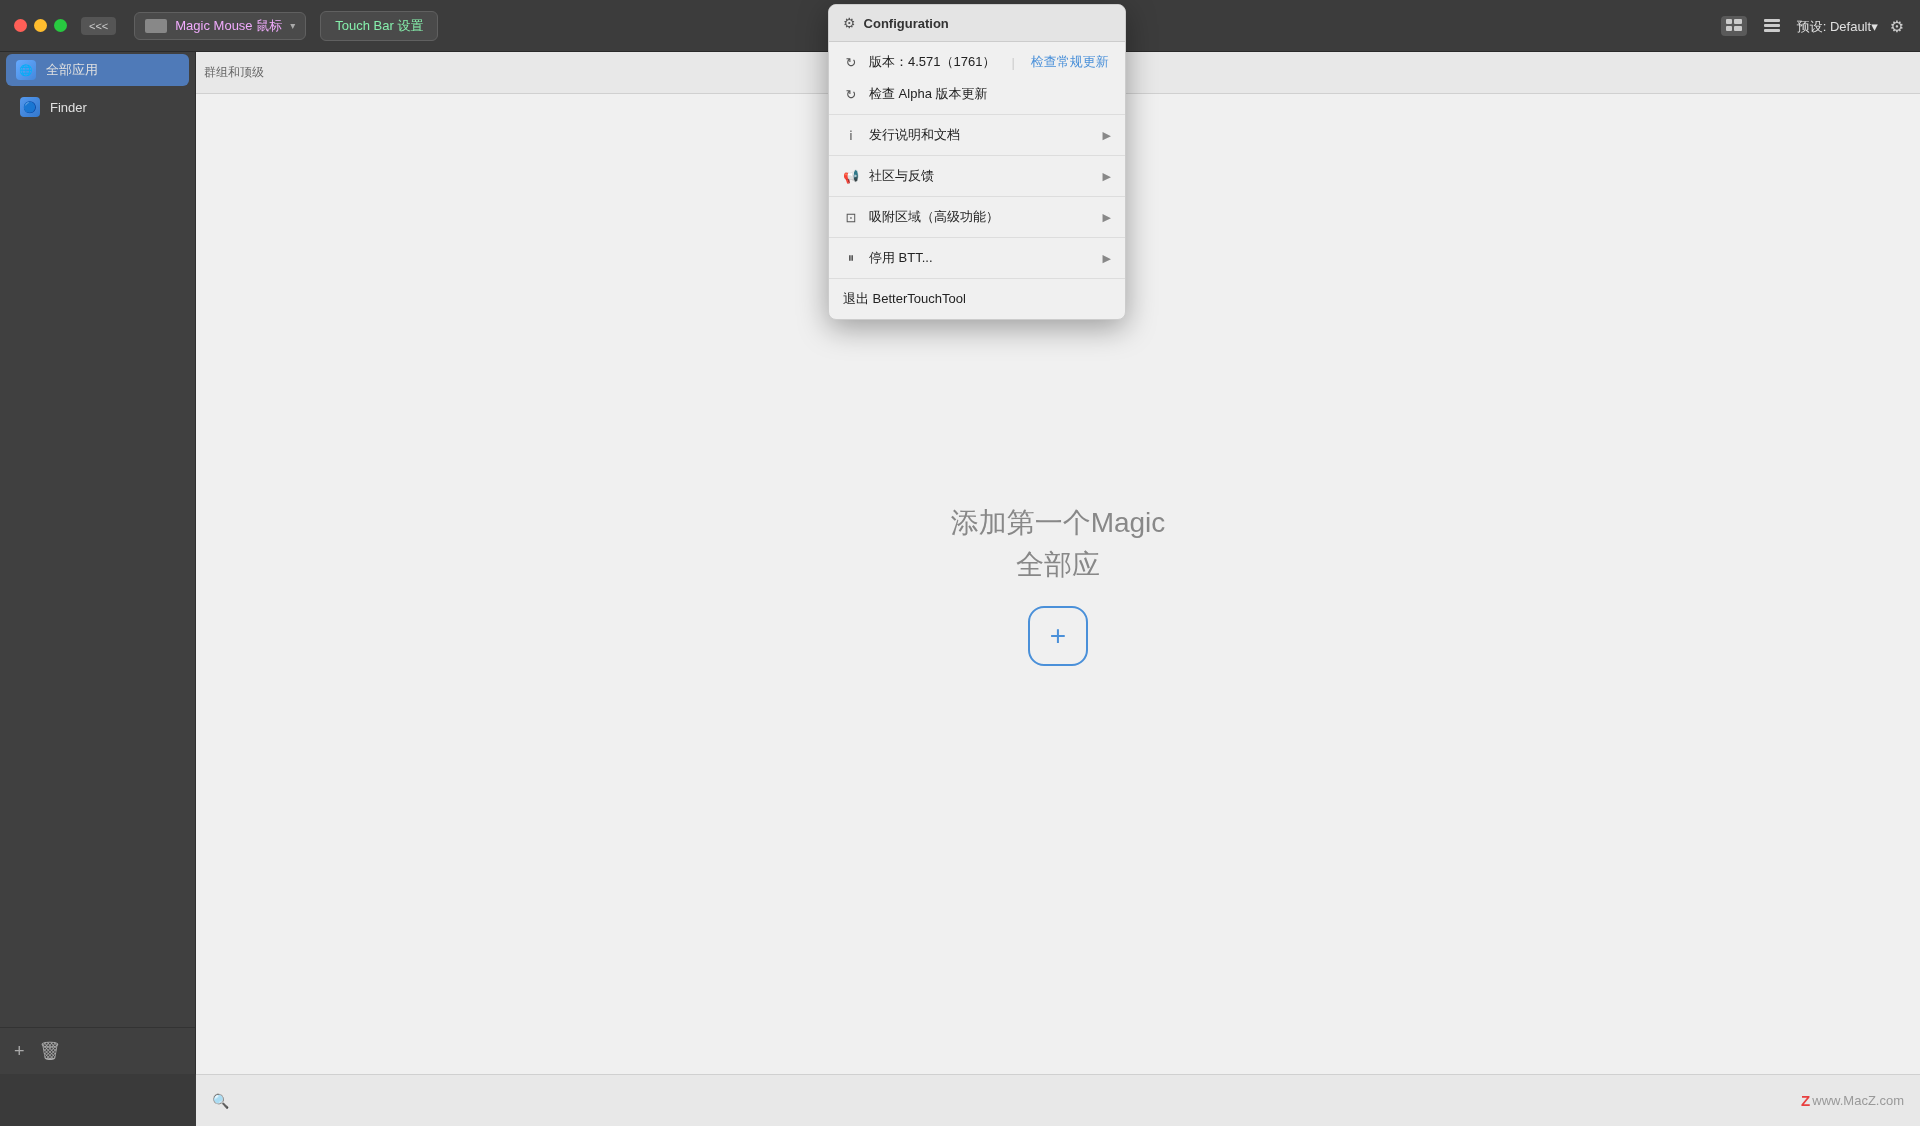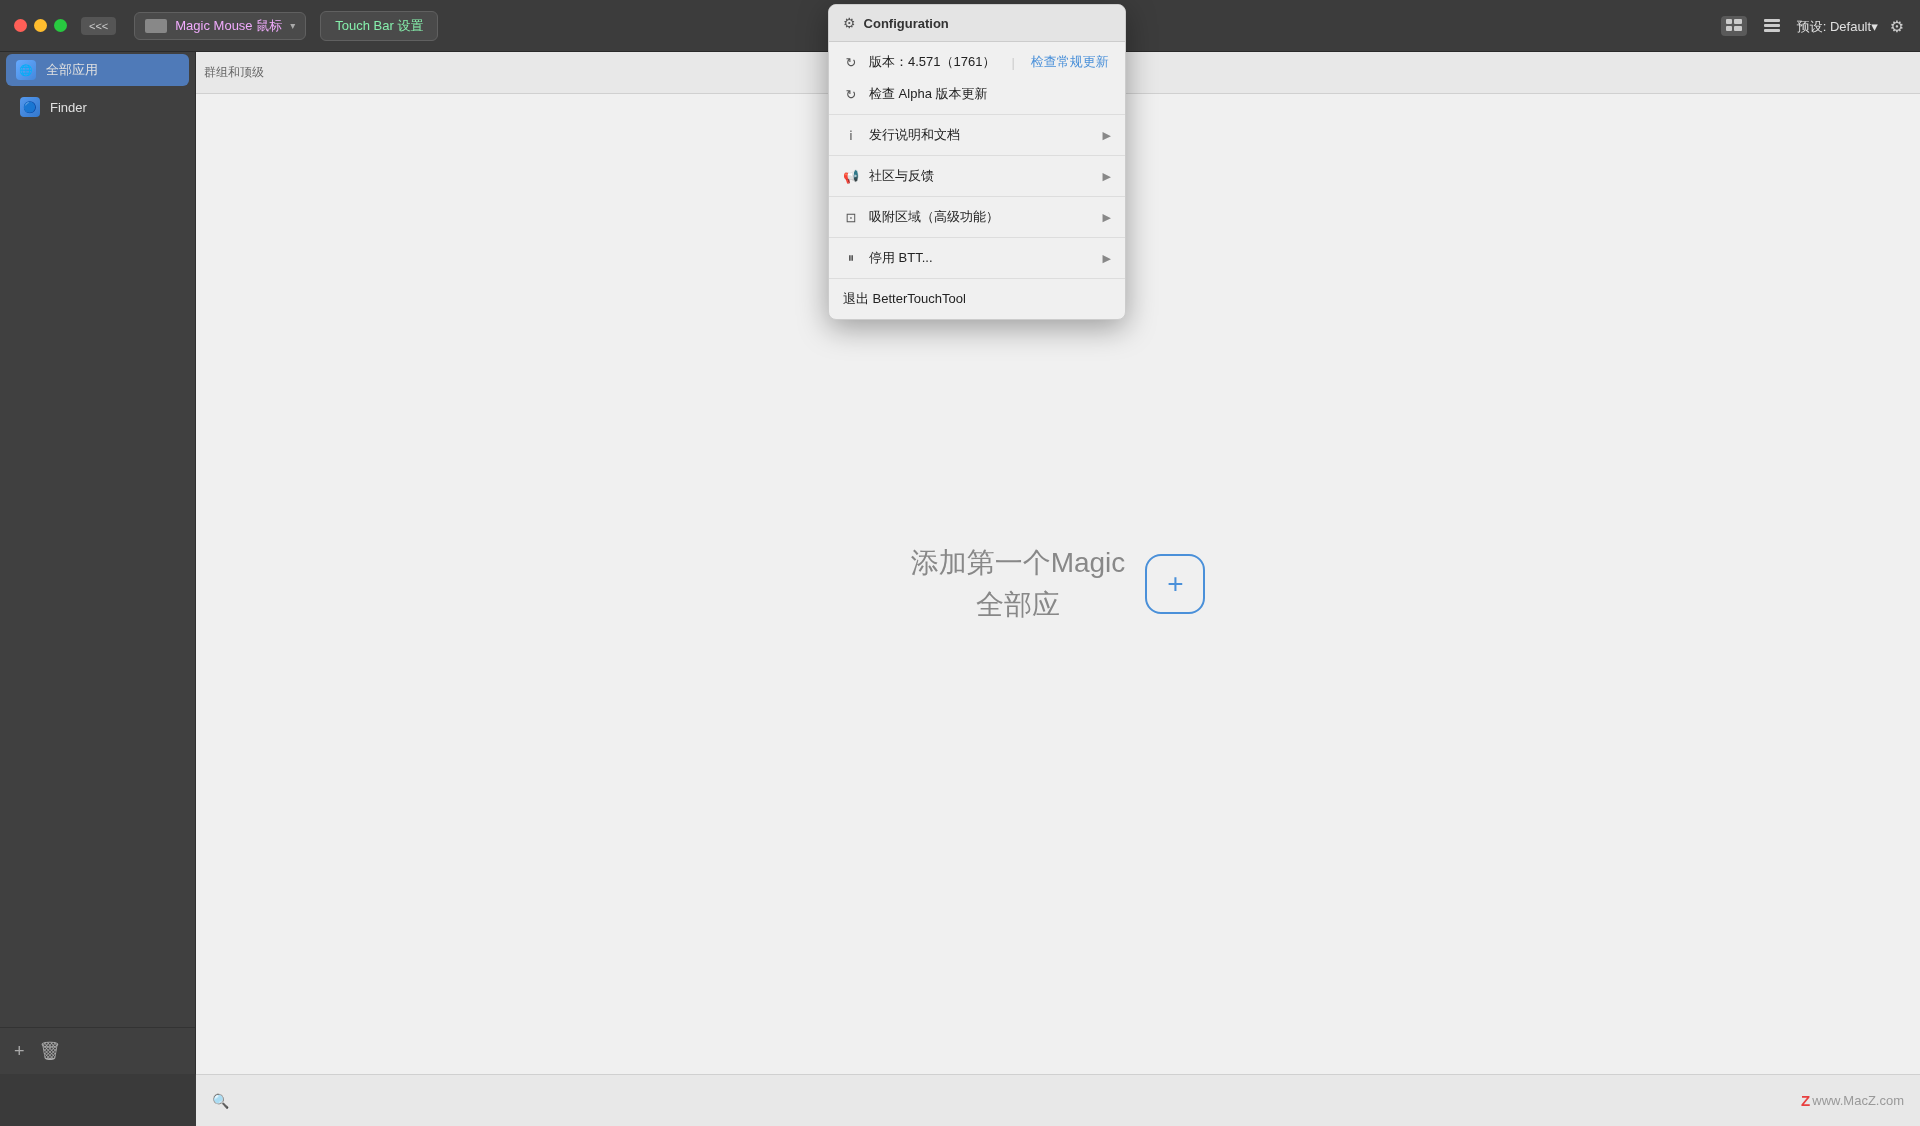--- a/index.html
+++ b/index.html
@@ -205,21 +205,21 @@
     }
     .toolbar-label {
       font-size: 12px;
       color: #666;
     }
 
     
     .empty-state {
       flex: 1;
       display: flex;
-      flex-direction: row;
+      flex-direction: column;
       align-items: center;
       justify-content: center;
       gap: 20px;
     }
     .empty-state-text {
       font-size: 28px;
       color: #888;
       text-align: center;
       line-height: 1.5;
     }

